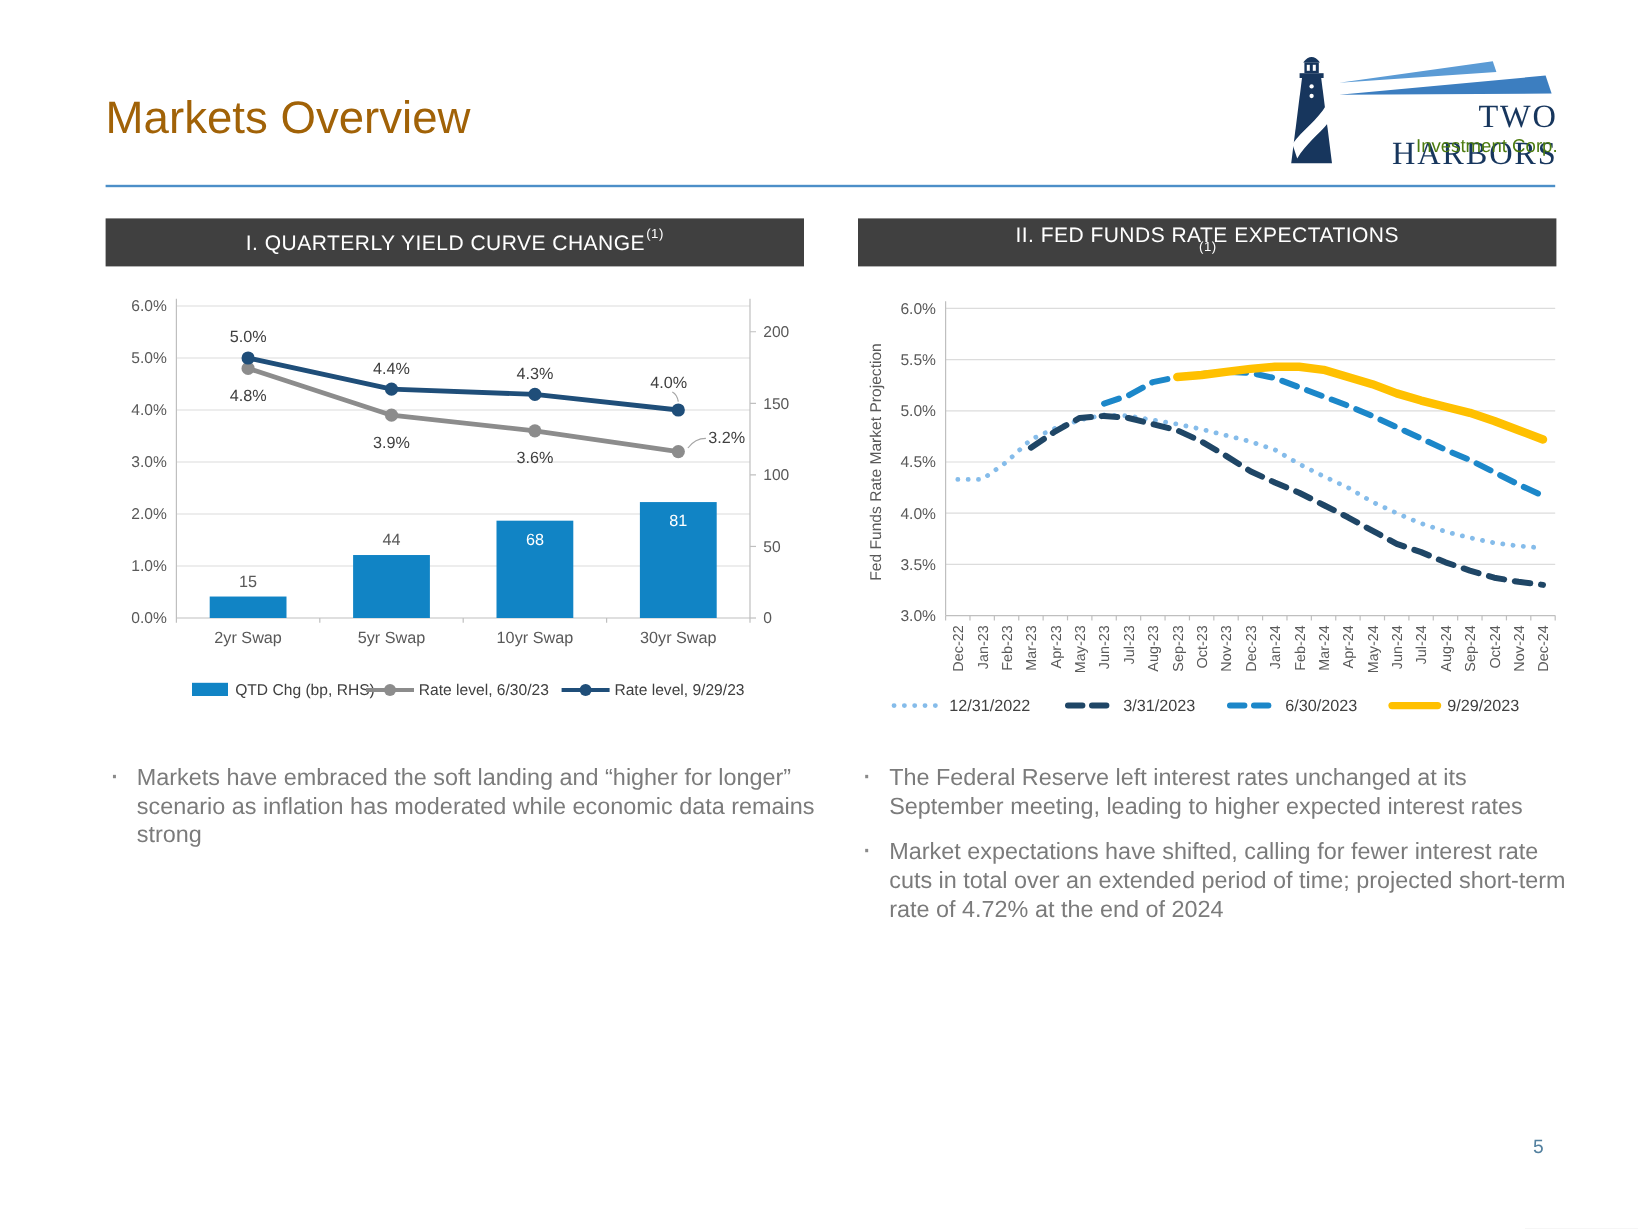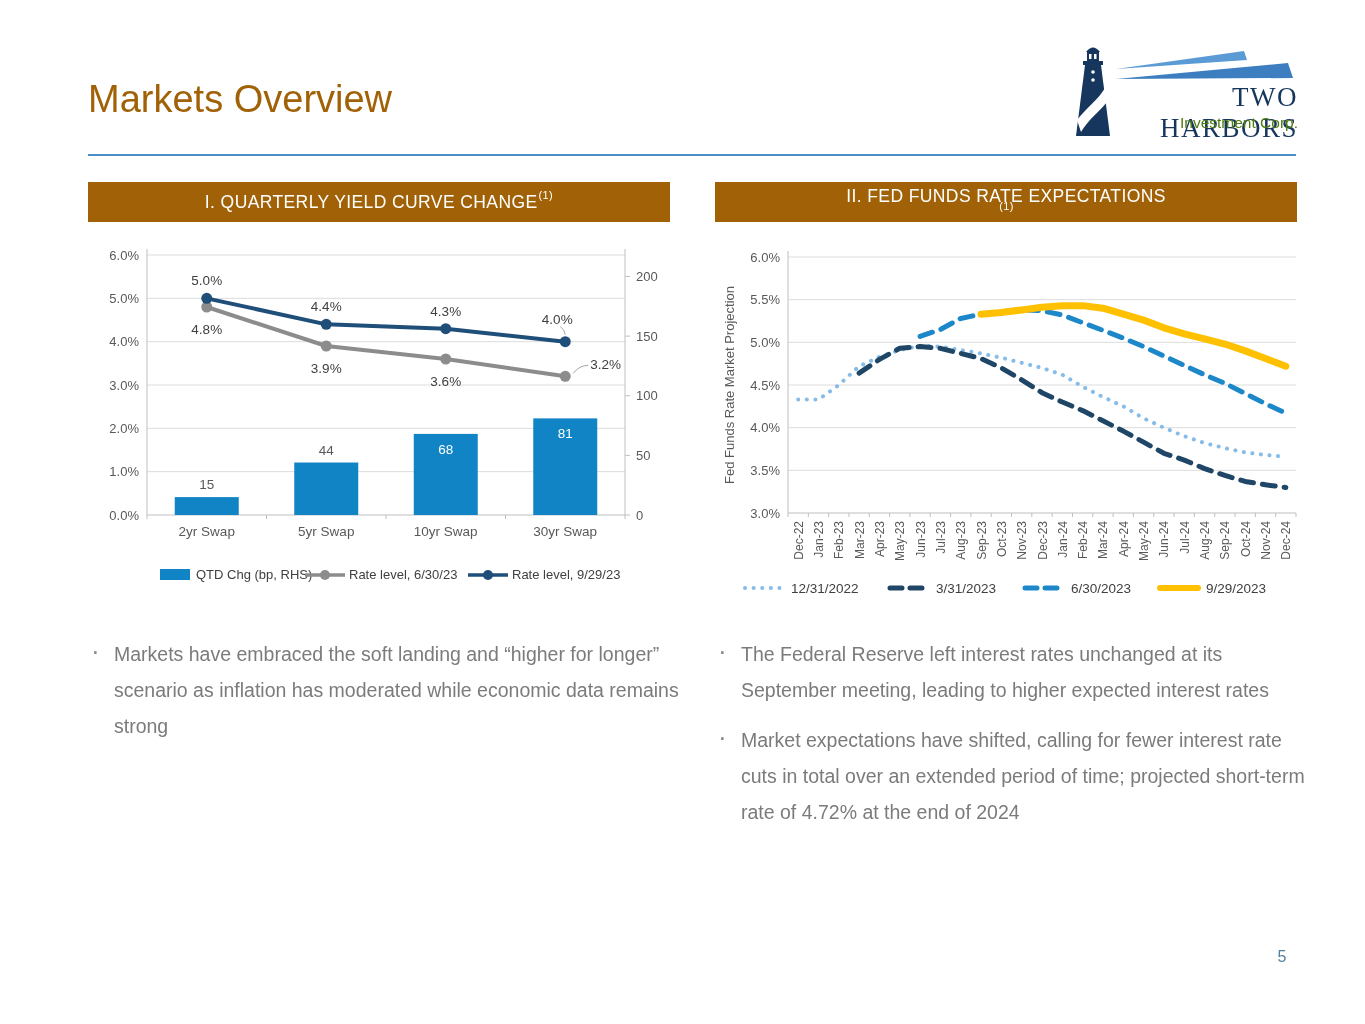--- a/index.html
+++ b/index.html
@@ -1,26 +1,26 @@
 <!DOCTYPE html>
 <html><head>
 <meta charset="utf-8">
 <style>
   html,body{margin:0;padding:0;background:#e8e8e8;}
   .slide{position:relative;width:1365px;height:1024px;background:#ffffff;overflow:hidden;
          font-family:"Liberation Sans",sans-serif;}
   .title{position:absolute;left:88px;top:78px;font-size:38px;color:#a16207;letter-spacing:0px;}
   .rule{position:absolute;left:88px;top:154px;width:1208px;height:2px;background:#4C8FC8;}
-  .panel-header{position:absolute;top:182px;width:582px;height:40px;background:#a16207;color:#fff;
+  .panel-header{position:absolute;top:182px;width:582px;height:40px;background:#404040;color:#fff;
         display:flex;align-items:center;justify-content:center;font-size:17.5px;letter-spacing:.4px;}
   .panel-header sup{font-size:11px;position:relative;top:-7px;margin-left:1px;}
   .ph-left{left:88px;} .ph-right{left:715px;flex-direction:column;}
   svg.chart{position:absolute;top:240px;}
   svg.chart-left{left:92px;} svg.chart-right{left:718px;}
-  .bullets{position:absolute;top:636px;color:#7B7B7B;font-size:19.5px;line-height:36px;}
+  .bullets{position:absolute;top:636px;color:#7B7B7B;font-size:19.5px;line-height:24px;}
   .bullets-left{left:88px;width:602px;} .bullets-right{left:715px;width:594px;}
   .bullet{position:relative;padding-left:26px;margin-bottom:14px;}
   .bullet::before{content:"\00B7";position:absolute;left:3px;top:-3px;font-size:26px;color:#8a8a8a;}
   .page-number{position:absolute;left:1262px;top:948px;width:40px;text-align:center;
         font-size:16px;color:#53809F;}
   .logo{position:absolute;left:1072px;top:42px;width:230px;height:96px;}
   .logo svg{position:absolute;left:0;top:0;}
   .logo-name{position:absolute;left:1120px;top:82px;width:178px;text-align:right;
         font-family:"Liberation Serif",serif;font-size:27px;color:#17365D;letter-spacing:1.5px;}
   .logo-sub{position:absolute;left:1120px;top:114px;width:178px;text-align:right;

